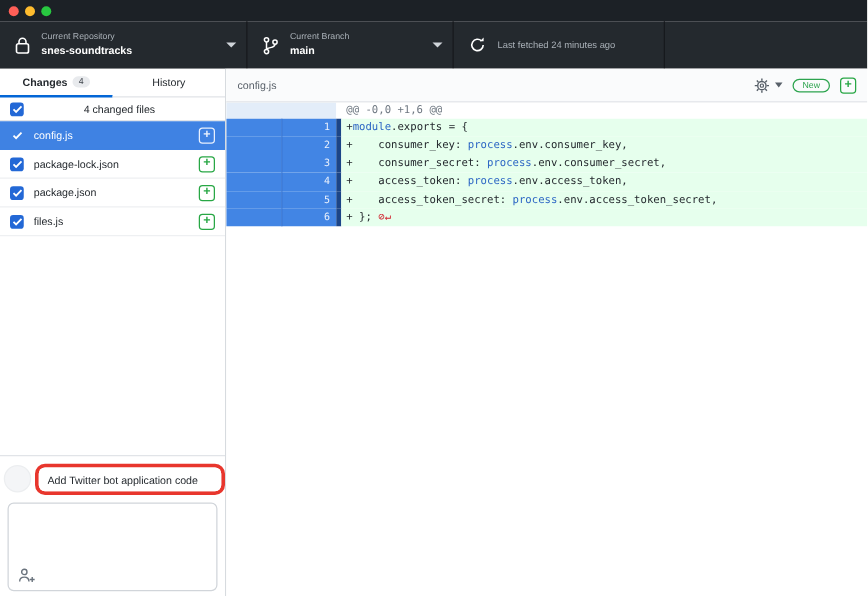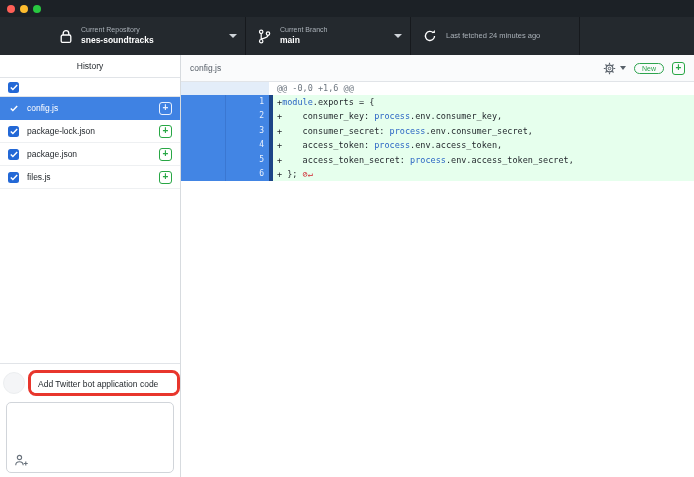--- a/index.html
+++ b/index.html
@@ -10,21 +10,21 @@
   
   .titlebar { height:17px; background:#1c2126; display:flex; align-items:center; padding-left:7px; flex:0 0 auto; }
   .tl { width:8px; height:8px; border-radius:50%; margin-right:5px; }
   .tl.red { background:#ff5f57; }
   .tl.yellow { background:#febc2e; }
   .tl.green { background:#28c840; }
 
   
   .toolbar { height:38px; background:#24292e; display:flex; flex:0 0 auto; }
   .tb-section { display:flex; align-items:center; border-right:1px solid #16191d; padding:0 8px 0 12px; cursor:default; }
-  .tb-section.repo { width:198px;margin-left:48px; }
+  .tb-section.repo { width:198px; }
   .tb-section.branch { width:165px; }
   .tb-section.fetch { width:169px; }
   .tb-rest { flex:1; }
   .tb-icon { flex:0 0 auto; margin-right:9px; display:flex; align-items:center; }
   .tb-text { flex:1; min-width:0; line-height:1.25; }
   .tb-label { font-size:7px; color:#aab1b8; }
   .tb-value { font-size:8.5px; font-weight:bold; color:#ffffff; white-space:nowrap; }
   .tb-sub { font-size:7.5px; color:#aab1b8; white-space:nowrap; }
   .tb-title { font-size:8.5px; font-weight:bold; color:#fff; white-space:nowrap; }
   .caret-down { width:0; height:0; border-left:4px solid transparent; border-right:4px solid transparent; border-top:4px solid #cfd4d9; margin-left:4px; flex:0 0 auto; }
@@ -145,31 +145,36 @@
         <div class="tb-sub">Last fetched 24 minutes ago</div>
       </span>
     </div>
     <div class="tb-rest"></div>
   </div>
 
   <div class="main">
 
     <div class="sidebar">
       <div class="tabs">
+        <div class="tab active">
+          <span>Changes</span>
+          <span class="tab-badge">4</span>
+        </div>
         <div class="tab">
           <span>History</span>
         </div>
       </div>
 
       <div class="files-header">
         <span class="checkbox">
           <svg width="8" height="7" viewBox="0 0 10 8">
               <path d="M1 4l2.6 2.6L9 1" stroke="#fff" stroke-width="1.8" fill="none"></path>
             </svg>
         </span>
+        <span class="fh-label">4 changed files</span>
       </div>
 
       <div class="file-row selected">
         <span class="checkbox">
           <svg width="8" height="7" viewBox="0 0 10 8">
               <path d="M1 4l2.6 2.6L9 1" stroke="#fff" stroke-width="1.8" fill="none"></path>
             </svg>
         </span>
         <span class="fname">config.js</span>
         <span class="status-added">

